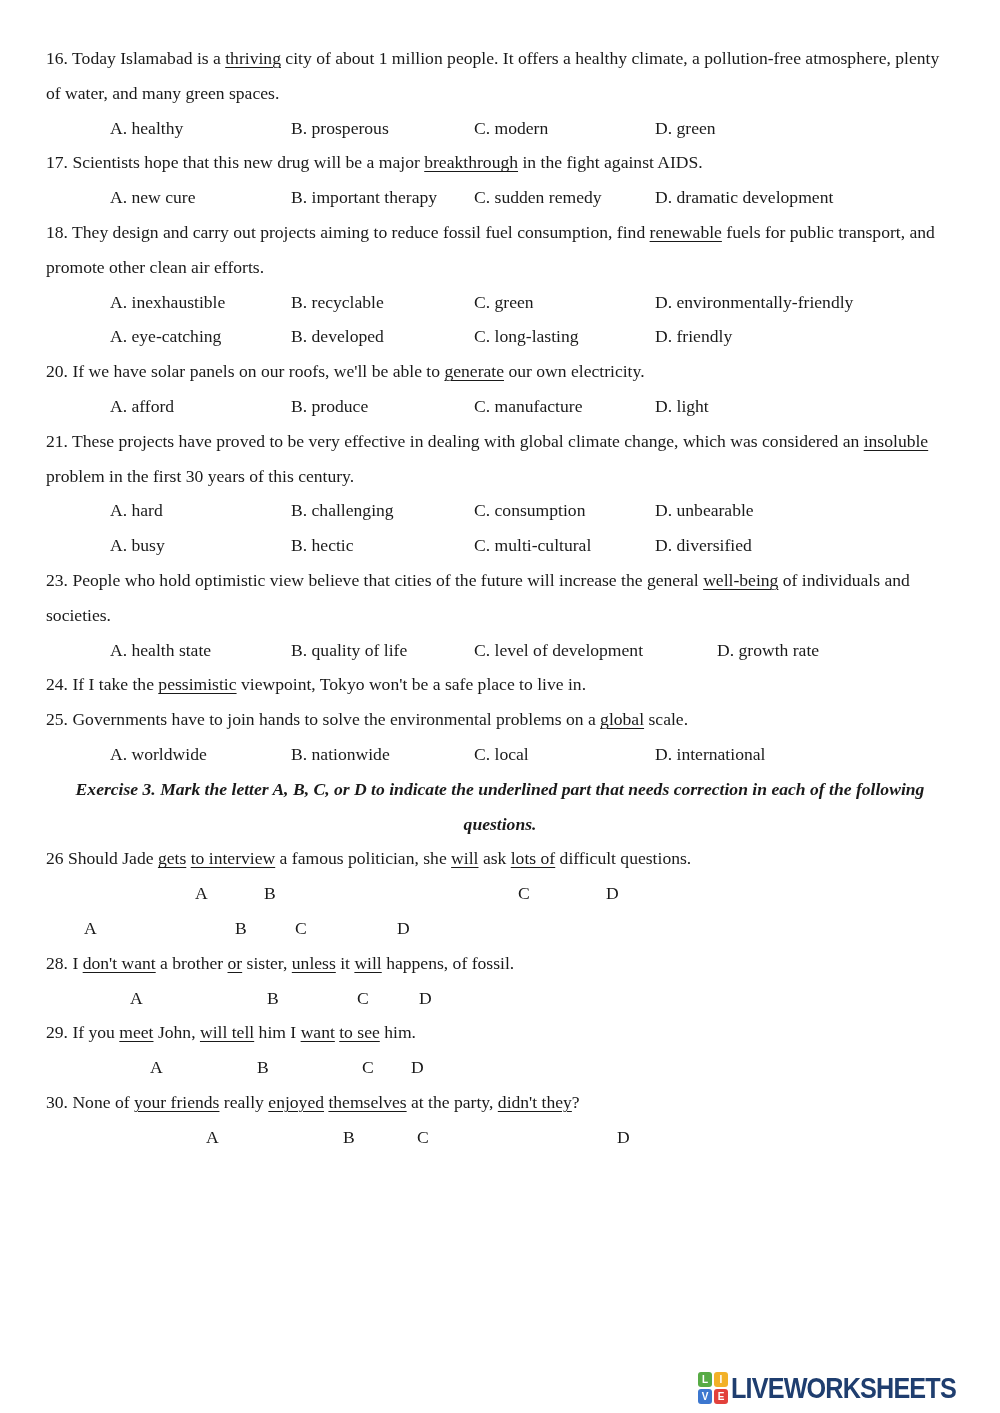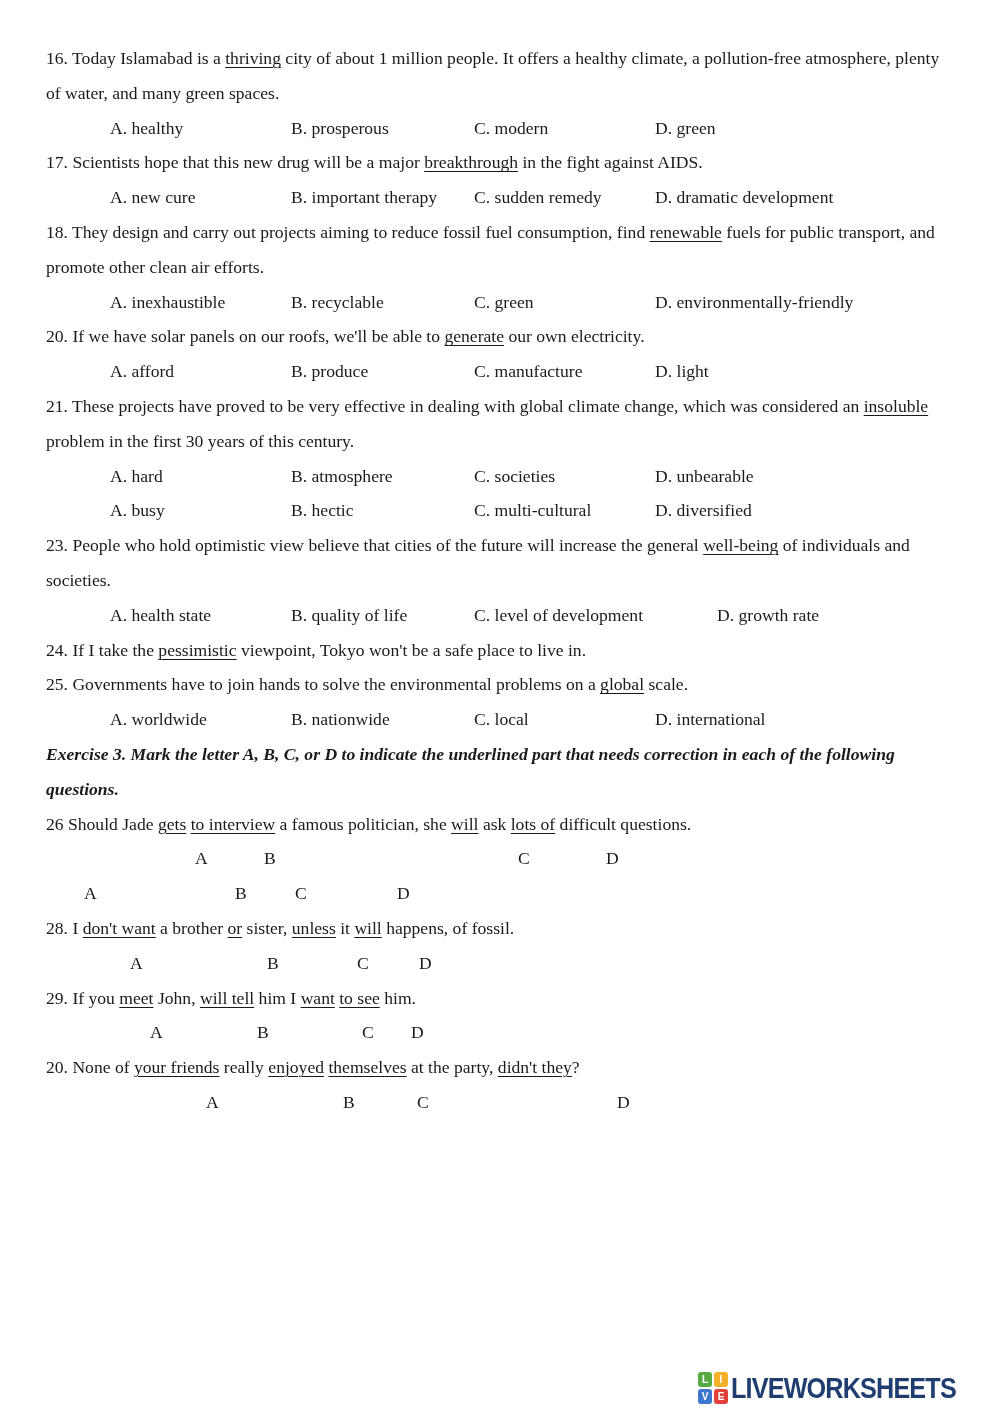--- a/index.html
+++ b/index.html
@@ -5,21 +5,21 @@
   html,body { margin:0; padding:0; background:#ffffff; }
   .page {
     position:relative; width:1000px; height:1413px; box-sizing:border-box;
     padding:41px 46px 0 46px; background:#ffffff; overflow:hidden;
     font-family:"Liberation Serif", serif; font-size:17.6px; line-height:34.8px;
   }
   .q-text { position:relative; }
   .u { text-decoration:underline; text-underline-offset:3px; text-decoration-thickness:1.4px; }
   .opt-row, .letters-row { position:relative; height:34.8px; }
   .opt-row span, .letters-row span { position:absolute; top:0; white-space:nowrap; }
-  .ex-heading { font-weight:bold; font-style:italic; }
+  .ex-heading { font-weight:bold; font-style:italic;text-align:center; }
   .logo { position:absolute; left:698px; top:1372px; display:flex; align-items:center; gap:3px; }
   .logo-grid { display:grid; grid-template-columns:14px 14px; grid-auto-rows:15px; gap:2px; }
   .tile {
     border-radius:3px; color:#ffffff; font-family:"Liberation Sans", sans-serif;
     font-weight:bold; font-size:10px; line-height:15px; text-align:center;
   }
   .logo-text {
     font-family:"Liberation Sans", sans-serif; font-weight:bold; font-size:30px;
     letter-spacing:-1px; transform:scaleX(0.84); transform-origin:left center; line-height:32px;
   }
@@ -50,36 +50,42 @@
       <div>
         <div class="q-text"><span>18. They design and carry out projects aiming to reduce fossil fuel consumption, find </span><span class="u">renewable</span><span> fuels for public transport, and promote other clean air efforts.</span></div>
         <div class="opt-row">
           <span style="left: 64px;">A. inexhaustible</span>
           <span style="left: 245px;">B. recyclable</span>
           <span style="left: 428px;">C. green</span>
           <span style="left: 609px;">D. environmentally-friendly</span>
         </div>
       </div>
       <div>
+        <div class="opt-row">
+          <span style="left: 64px;">A. eye-catching</span>
+          <span style="left: 245px;">B. developed</span>
+          <span style="left: 428px;">C. long-lasting</span>
+          <span style="left: 609px;">D. friendly</span>
+        </div>
       </div>
       <div>
         <div class="q-text"><span>20. If we have solar panels on our roofs, we'll be able to </span><span class="u">generate</span><span> our own electricity.</span></div>
         <div class="opt-row">
           <span style="left: 64px;">A. afford</span>
           <span style="left: 245px;">B. produce</span>
           <span style="left: 428px;">C. manufacture</span>
           <span style="left: 609px;">D. light</span>
         </div>
       </div>
       <div>
         <div class="q-text"><span>21. These projects have proved to be very effective in dealing with global climate change, which was considered an </span><span class="u">insoluble</span><span> problem in the first 30 years of this century.</span></div>
         <div class="opt-row">
           <span style="left: 64px;">A. hard</span>
-          <span style="left: 245px;">B. atmosphere</span>
-          <span style="left: 428px;">C. societies</span>
+          <span style="left: 245px;">B. challenging</span>
+          <span style="left: 428px;">C. consumption</span>
           <span style="left: 609px;">D. unbearable</span>
         </div>
       </div>
       <div>
         <div class="opt-row">
           <span style="left: 64px;">A. busy</span>
           <span style="left: 245px;">B. hectic</span>
           <span style="left: 428px; text-align: right;">C. multi-cultural</span>
           <span style="left: 609px;">D. diversified</span>
         </div>
@@ -137,21 +143,21 @@
       <div>
         <div class="q-text"><span>29. If you </span><span class="u">meet</span><span> John, </span><span class="u">will tell</span><span> him I </span><span class="u">want</span><span> </span><span class="u">to see</span><span> him.</span></div>
         <div class="letters-row">
           <span style="left: 104px;">A</span>
           <span style="left: 211px;">B</span>
           <span style="left: 316px;">C</span>
           <span style="left: 365px;">D</span>
         </div>
       </div>
       <div>
-        <div class="q-text"><span>20. None of </span><span class="u">your friends</span><span> really </span><span class="u">enjoyed</span><span> </span><span class="u">themselves</span><span> at the party, </span><span class="u">didn't they</span><span>?</span></div>
+        <div class="q-text"><span>30. None of </span><span class="u">your friends</span><span> really </span><span class="u">enjoyed</span><span> </span><span class="u">themselves</span><span> at the party, </span><span class="u">didn't they</span><span>?</span></div>
         <div class="letters-row">
           <span style="left: 160px;">A</span>
           <span style="left: 297px;">B</span>
           <span style="left: 371px;">C</span>
           <span style="left: 571px;">D</span>
         </div>
       </div>
     </div>
   <div class="logo">
     <div class="logo-grid" id="logo-grid">

